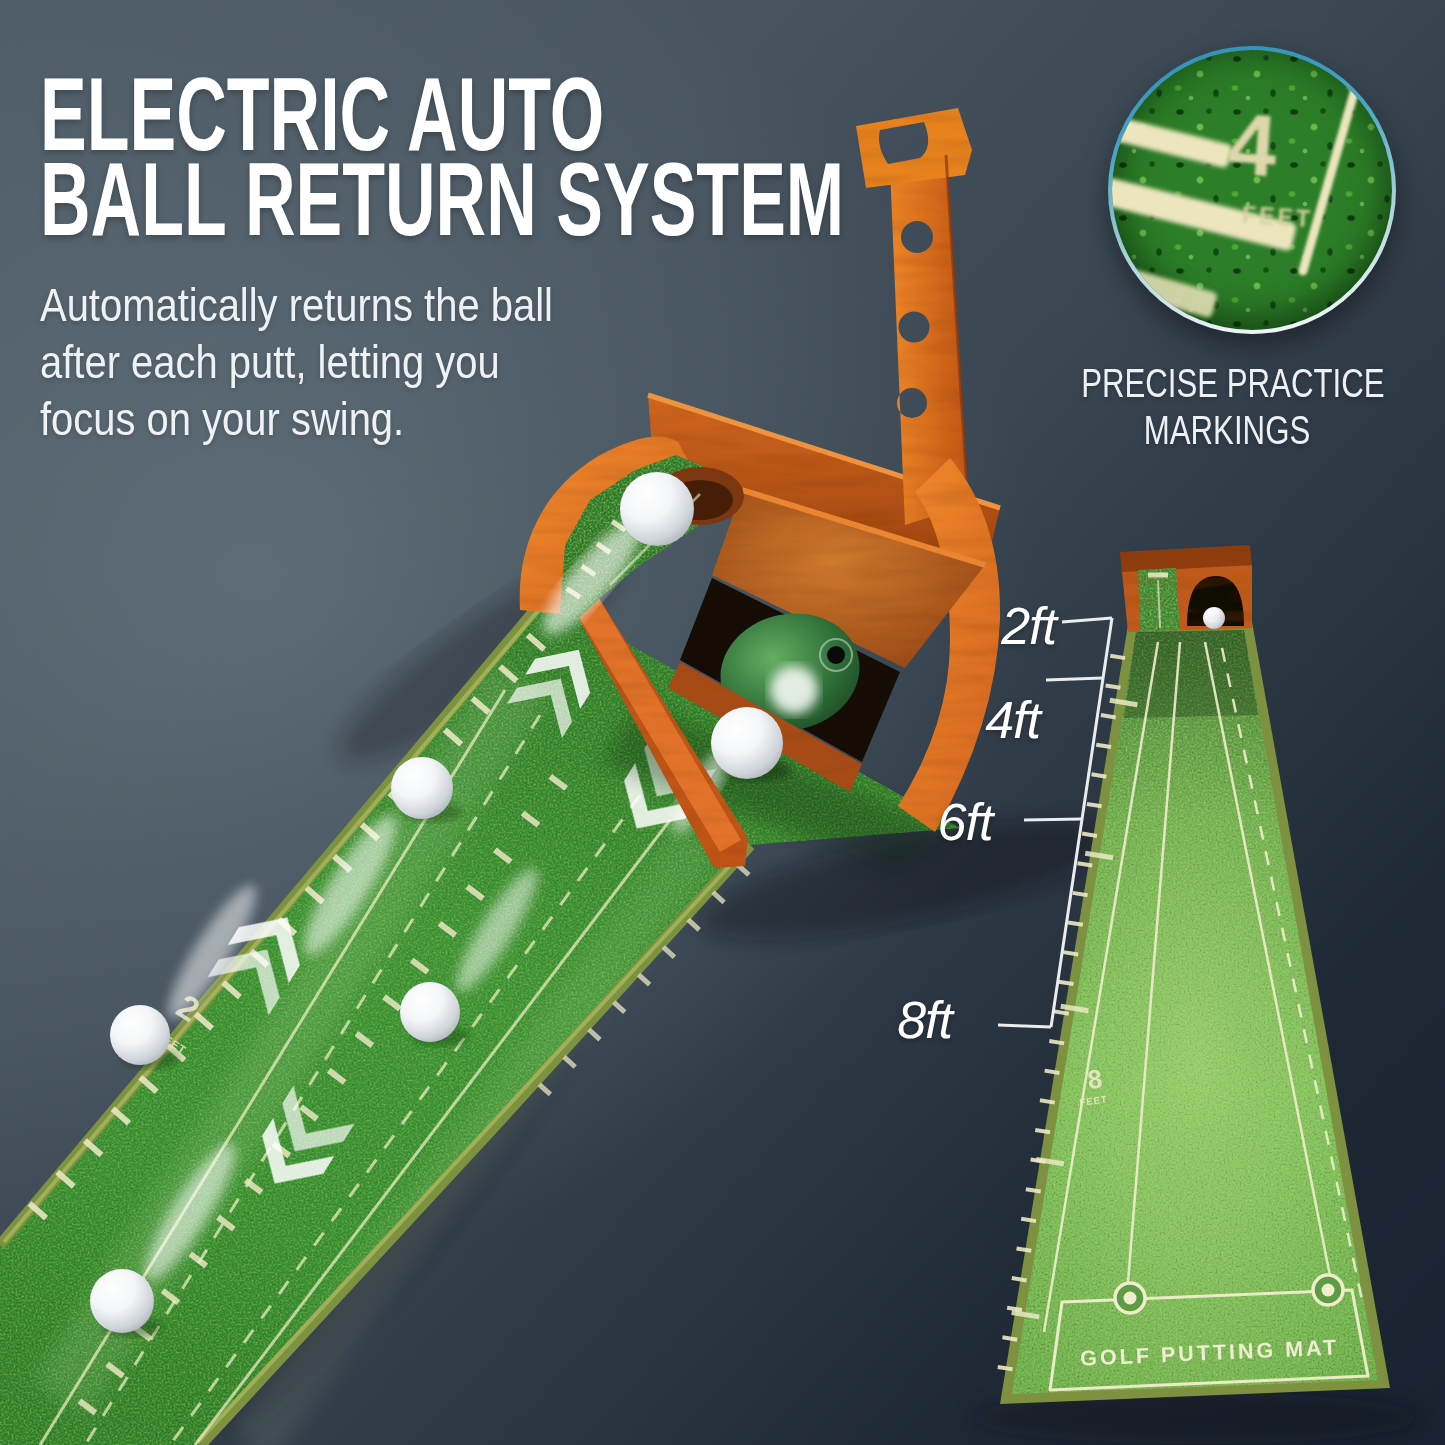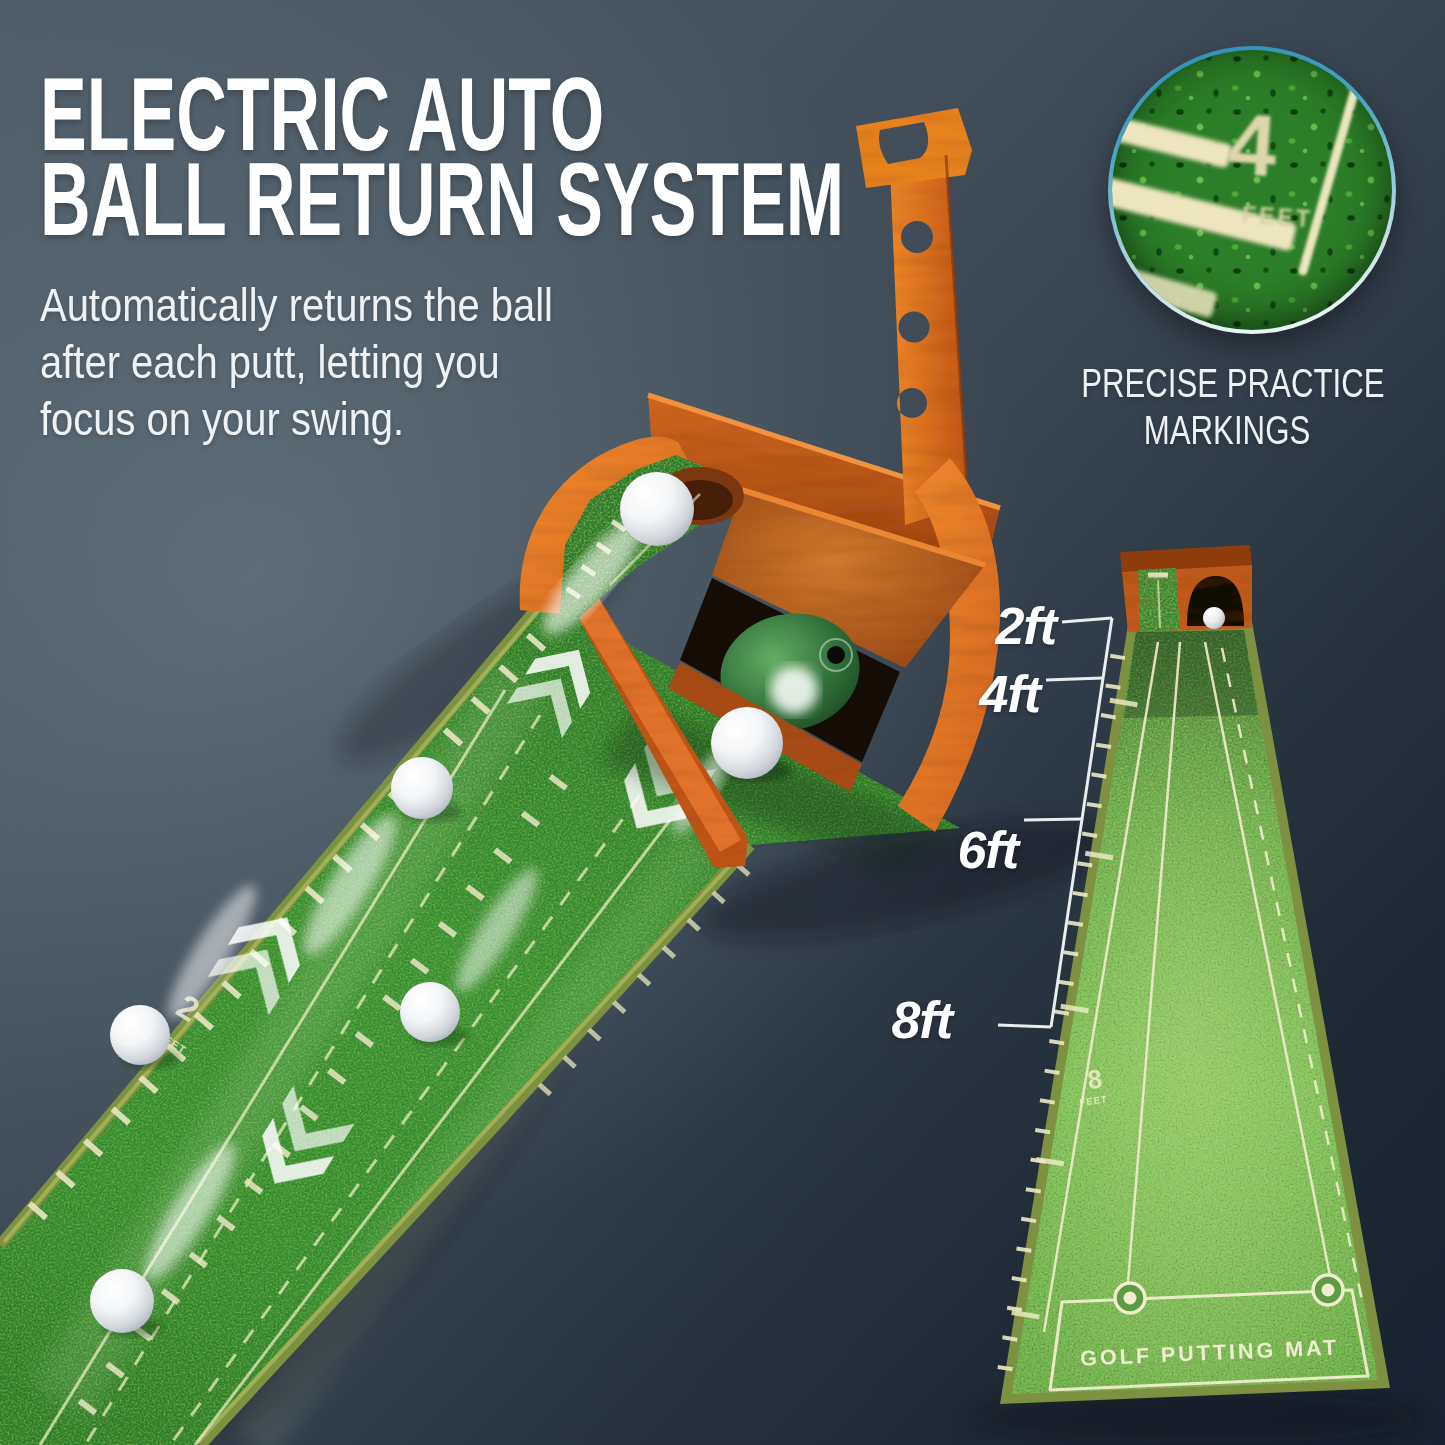--- a/index.html
+++ b/index.html
@@ -55,21 +55,21 @@
   }
   
   .caption{
     left:1040px; top:360px; width:374px; text-align:center; color:#eef1f3;
     font-size:40px; line-height:47px; font-weight:400;
     transform:scaleX(0.78); transform-origin:center top;
     text-shadow:0 2px 6px rgba(0,0,0,0.25); white-space:nowrap;
   }
   
   .dist{
-    width:106px; text-align:right; color:#ffffff; font-size:52px; font-weight:700;
+    width:106px; text-align:right; color:#ffffff; font-size:52px; font-weight:400;
     font-style:italic; text-shadow:0 2px 5px rgba(0,0,0,.3); letter-spacing:-1px;
   }
   svg{position:absolute;left:0;top:0;}
   svg text{font-family:"Liberation Sans", sans-serif;}
 </style>
 </head>
 <body>
 
 <svg width="1445" height="1445" viewBox="0 0 1445 1445">
   <defs>
@@ -346,15 +346,15 @@
     <div class="turf-feet">FEET</div>
   </div>
 </div>
 
 <div class="abs caption">
   <div>PRECISE PRACTICE</div>
   <div>MARKINGS</div>
 </div>
 
 <div class="abs dist" style="left:950px;top:596px;">2ft</div>
-<div class="abs dist" style="left:934px;top:664px;">4ft</div>
-<div class="abs dist" style="left:912px;top:820px;">6ft</div>
+<div class="abs dist" style="left:934px;top:690px;">4ft</div>
+<div class="abs dist" style="left:912px;top:792px;text-align:center;">6ft</div>
 <div class="abs dist" style="left:846px;top:990px;">8ft</div>
 
 </body></html>

